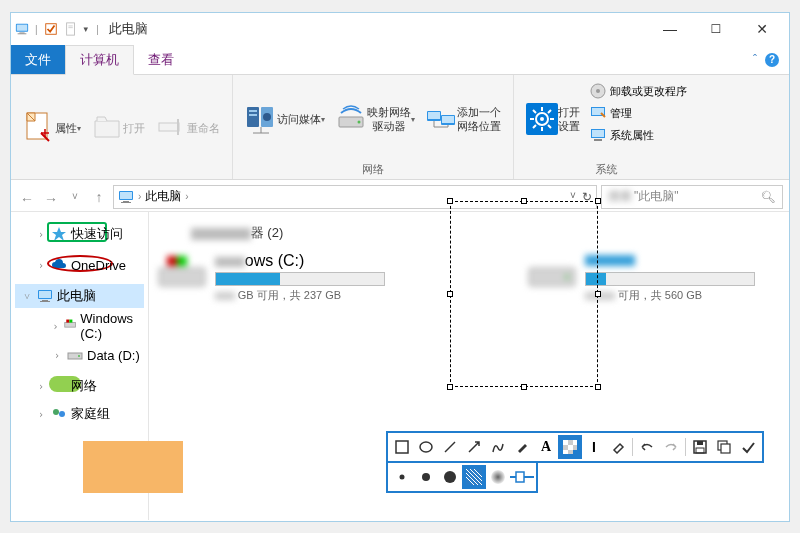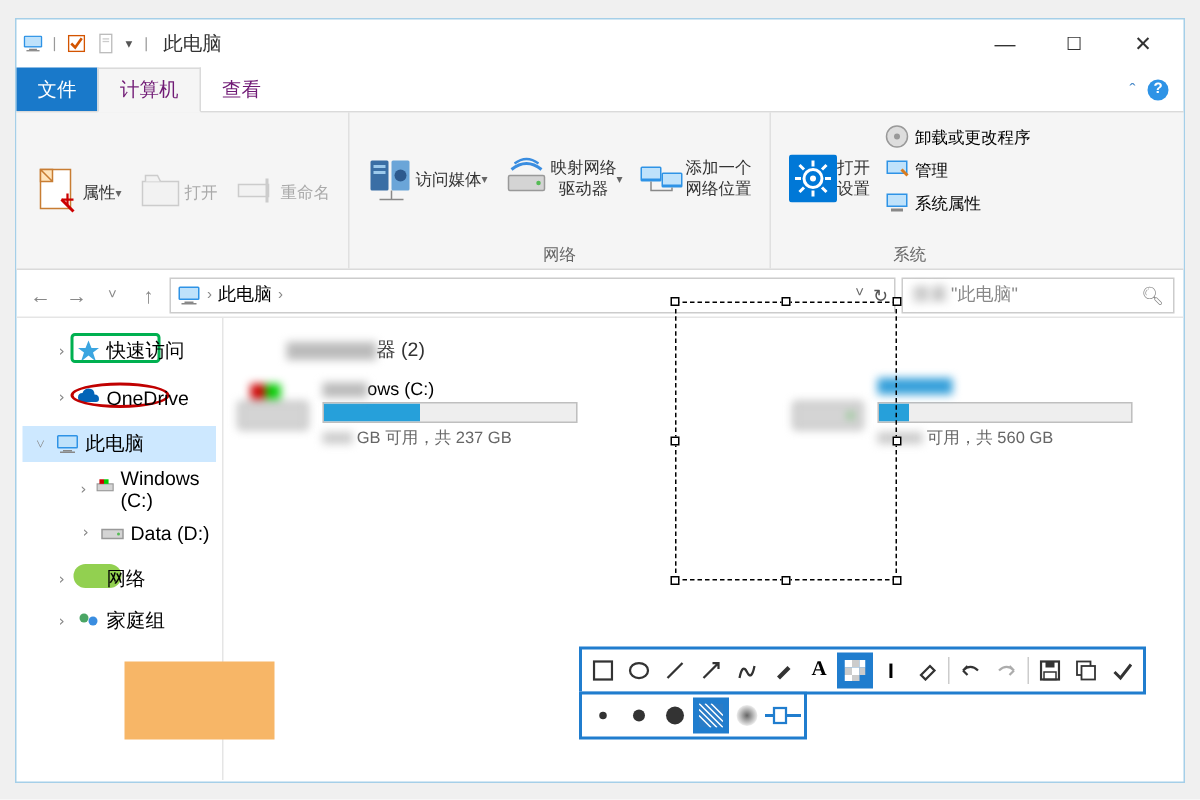--- a/index.html
+++ b/index.html
@@ -35,21 +35,21 @@
 .tree-item.indent1 { padding-left: 20px; }
 .tree-item.indent2 { padding-left: 36px; }
 .tree-item.selected { background: #cde8ff; }
 .tree-icon { width: 16px; height: 16px; }
 .content { flex: 1; padding: 12px 8px; font-size: 12px; position: relative; }
 .drive-header { color: #333; font-size: 13px; margin-bottom: 10px; padding-left: 34px; }
 .drives { display: flex; gap: 80px; }
 .drive { display: flex; gap: 8px; width: 290px; }
 .drive-icon { width: 50px; height: 40px; }
 .drive-info { flex: 1; }
-.drive-name { font-size: 12px; margin-bottom: 2px; }
+.drive-name { font-size: 16px; margin-bottom: 2px; }
 .drive-bar { width: 170px; height: 14px; border: 1px solid #bfbfbf; background: #eee; overflow: hidden; }
 .drive-fill { height: 100%; background: #26a0da; }
 .drive-text { font-size: 11px; color: #666; margin-top: 2px; }
 .blur { filter: blur(3px); }
 .selection-rect { position: absolute; border: 1px dashed #000; pointer-events: none; }
 .sel-handle { position: absolute; width: 6px; height: 6px; background: #fff; border: 1px solid #000; }
 .snip-toolbar { position: absolute; border: 2px solid #207dce; background: #fff; display: flex; align-items: center; padding: 2px; gap: 0; }
 .snip-btn { width: 24px; height: 24px; display: flex; align-items: center; justify-content: center; cursor: pointer; font-size: 14px; }
 .snip-btn.active { background: #207dce; color: #fff; }
 .snip-sep { width: 1px; height: 18px; background: #ccc; margin: 0 2px; }

